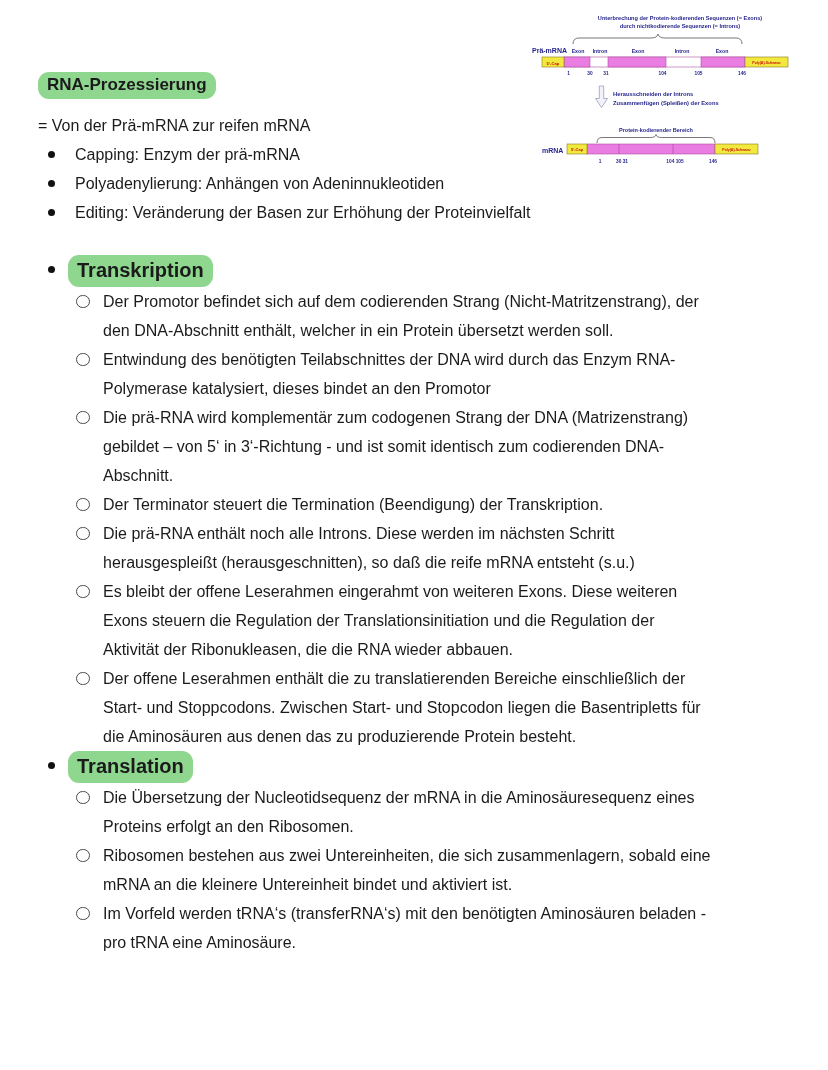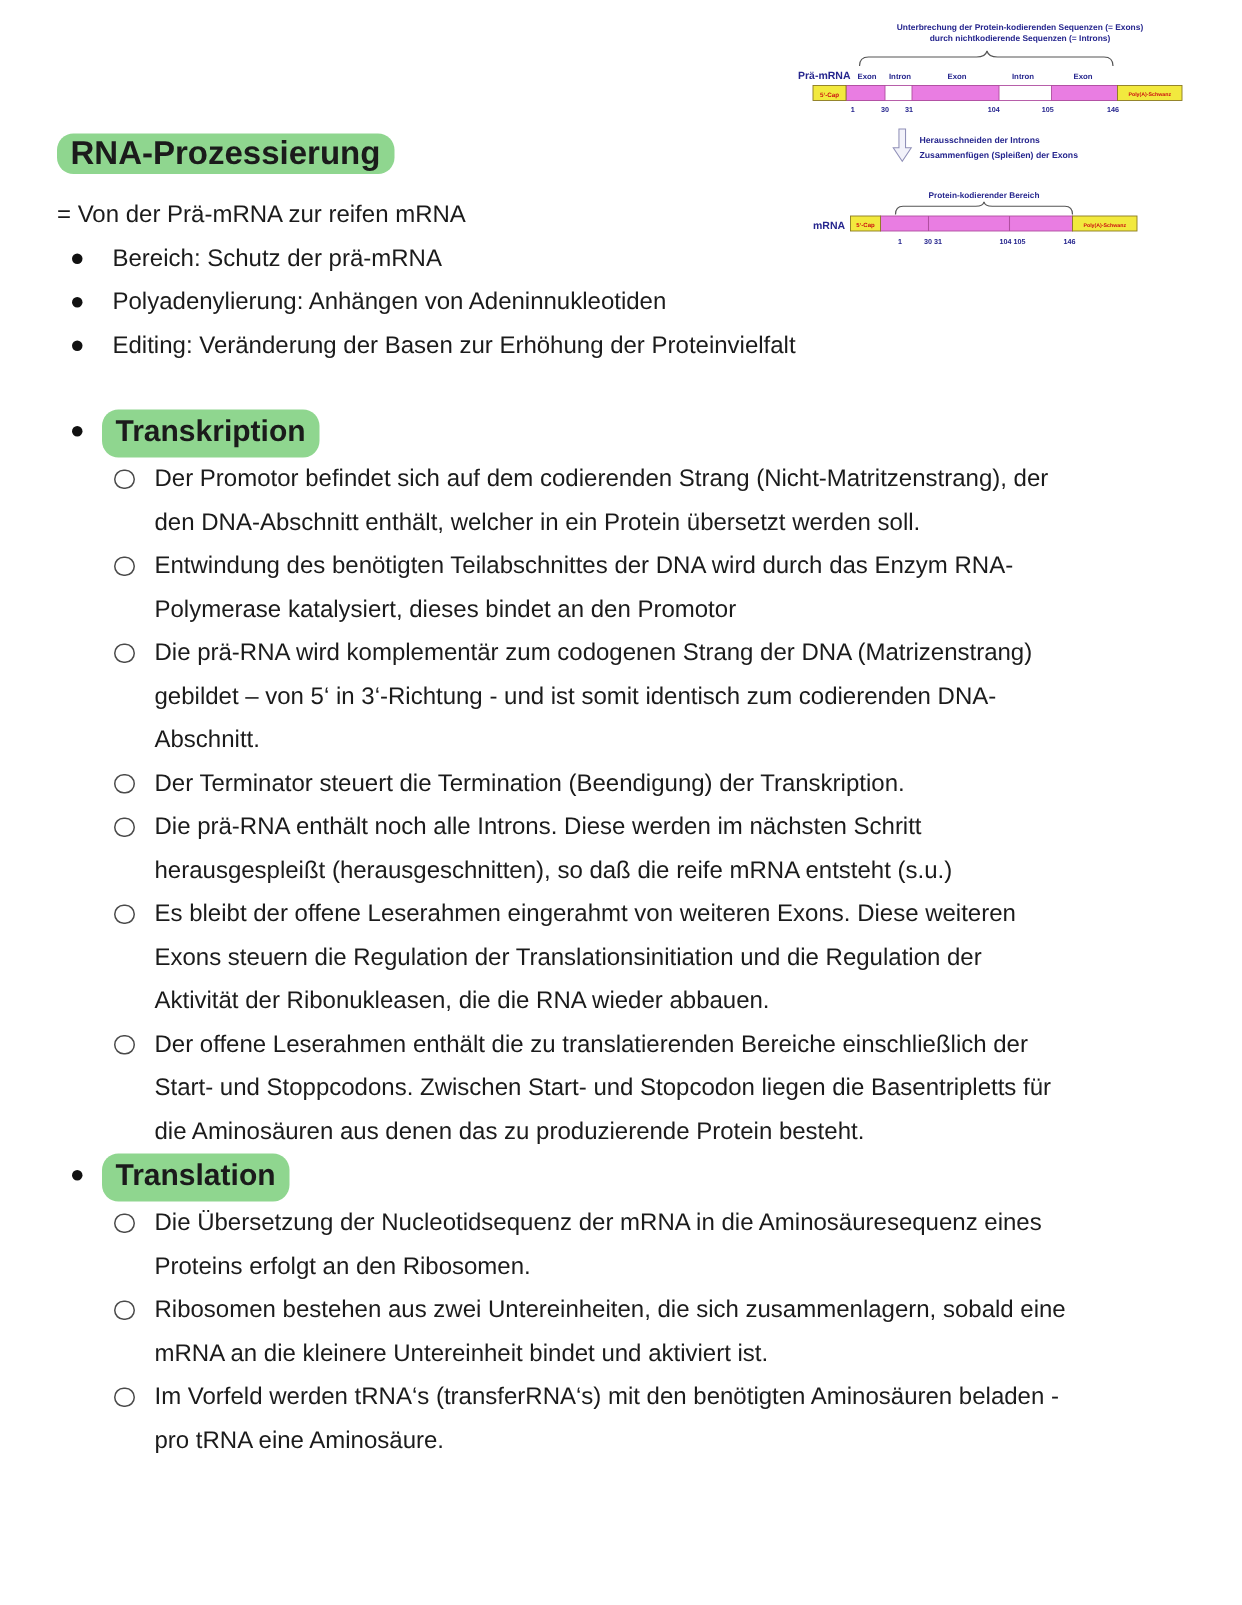--- a/index.html
+++ b/index.html
@@ -7,21 +7,21 @@
     position:relative; width:828px; height:1070px; background:#ffffff;
     font-family:"Liberation Sans", sans-serif; color:#1b1b1b; overflow:hidden;
   }
   
   .content {position:absolute; left:38px; top:72px; width:776px;}
   .hl {
     background:#8fd68f; border-radius:11px; padding:1px 9px 2px 9px;
     font-weight:bold; display:inline-block;
   }
   .title-row {line-height:24px;}
-  .title-row .hl {font-size:22px;margin-top:17px;}
+  .title-row .hl {font-size:17px;}
   .subtitle {font-size:16px; line-height:29px; margin-top:12px;}
   .intro-item {position:relative; padding-left:37px; font-size:16px; line-height:29px;}
   .intro-item::before {
     content:""; position:absolute; left:10px; top:11px;
     width:7px; height:7px; background:#111; border-radius:50%;
   }
   .section-head {position:relative; padding-left:30px; line-height:29px;}
   .section-head::before {
     content:""; position:absolute; left:10px; top:11px;
     width:7px; height:7px; background:#111; border-radius:50%;
@@ -115,21 +115,21 @@
 
   <div class="content">
 
     <div class="title-row">
       <span class="hl">RNA-Prozessierung</span>
     </div>
 
     <div class="subtitle">= Von der Prä-mRNA zur reifen mRNA</div>
 
     <div class="intro-list">
-      <div class="intro-item">Bereich: Schutz der prä-mRNA</div>
+      <div class="intro-item">Capping: Enzym der prä-mRNA</div>
       <div class="intro-item">Polyadenylierung: Anhängen von Adeninnukleotiden</div>
       <div class="intro-item">Editing: Veränderung der Basen zur Erhöhung der Proteinvielfalt</div>
     </div>
 
     <div class="section-head sect-transkription">
       <span class="hl">Transkription</span>
     </div>
     <div class="sub-list">
       <div class="sub-item">Der Promotor befindet sich auf dem codierenden Strang (Nicht-Matritzenstrang), der
 den DNA-Abschnitt enthält, welcher in ein Protein übersetzt werden soll.</div>

